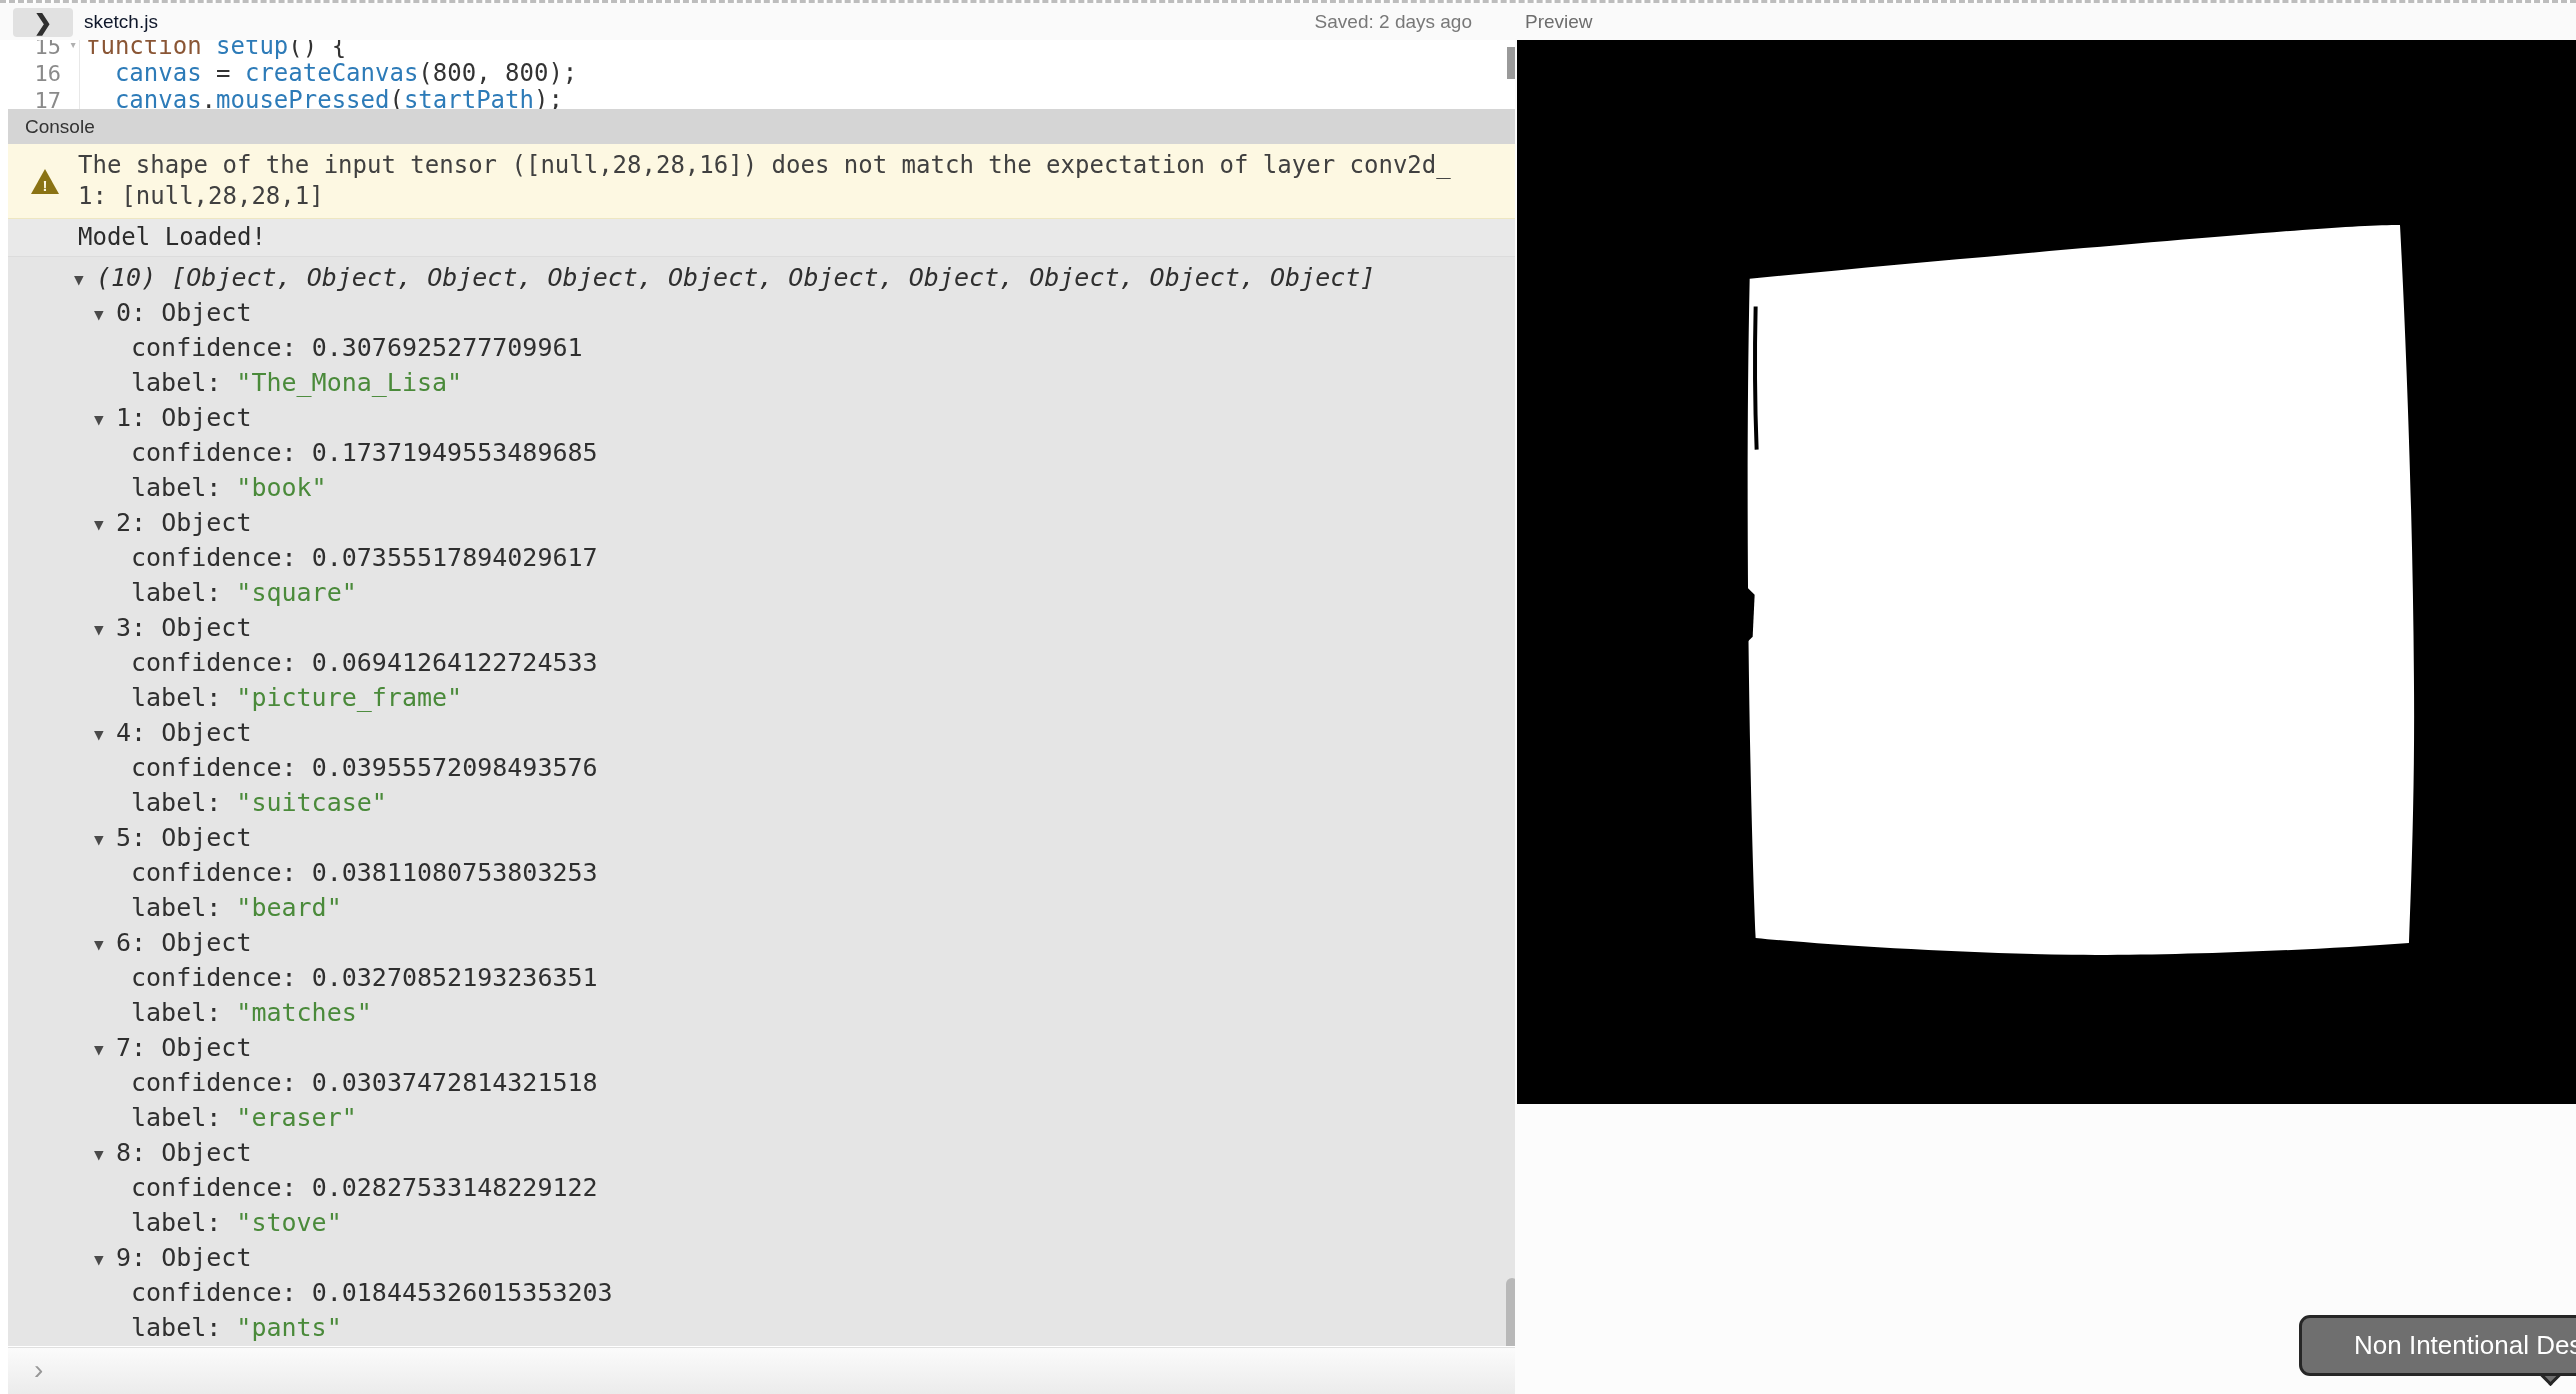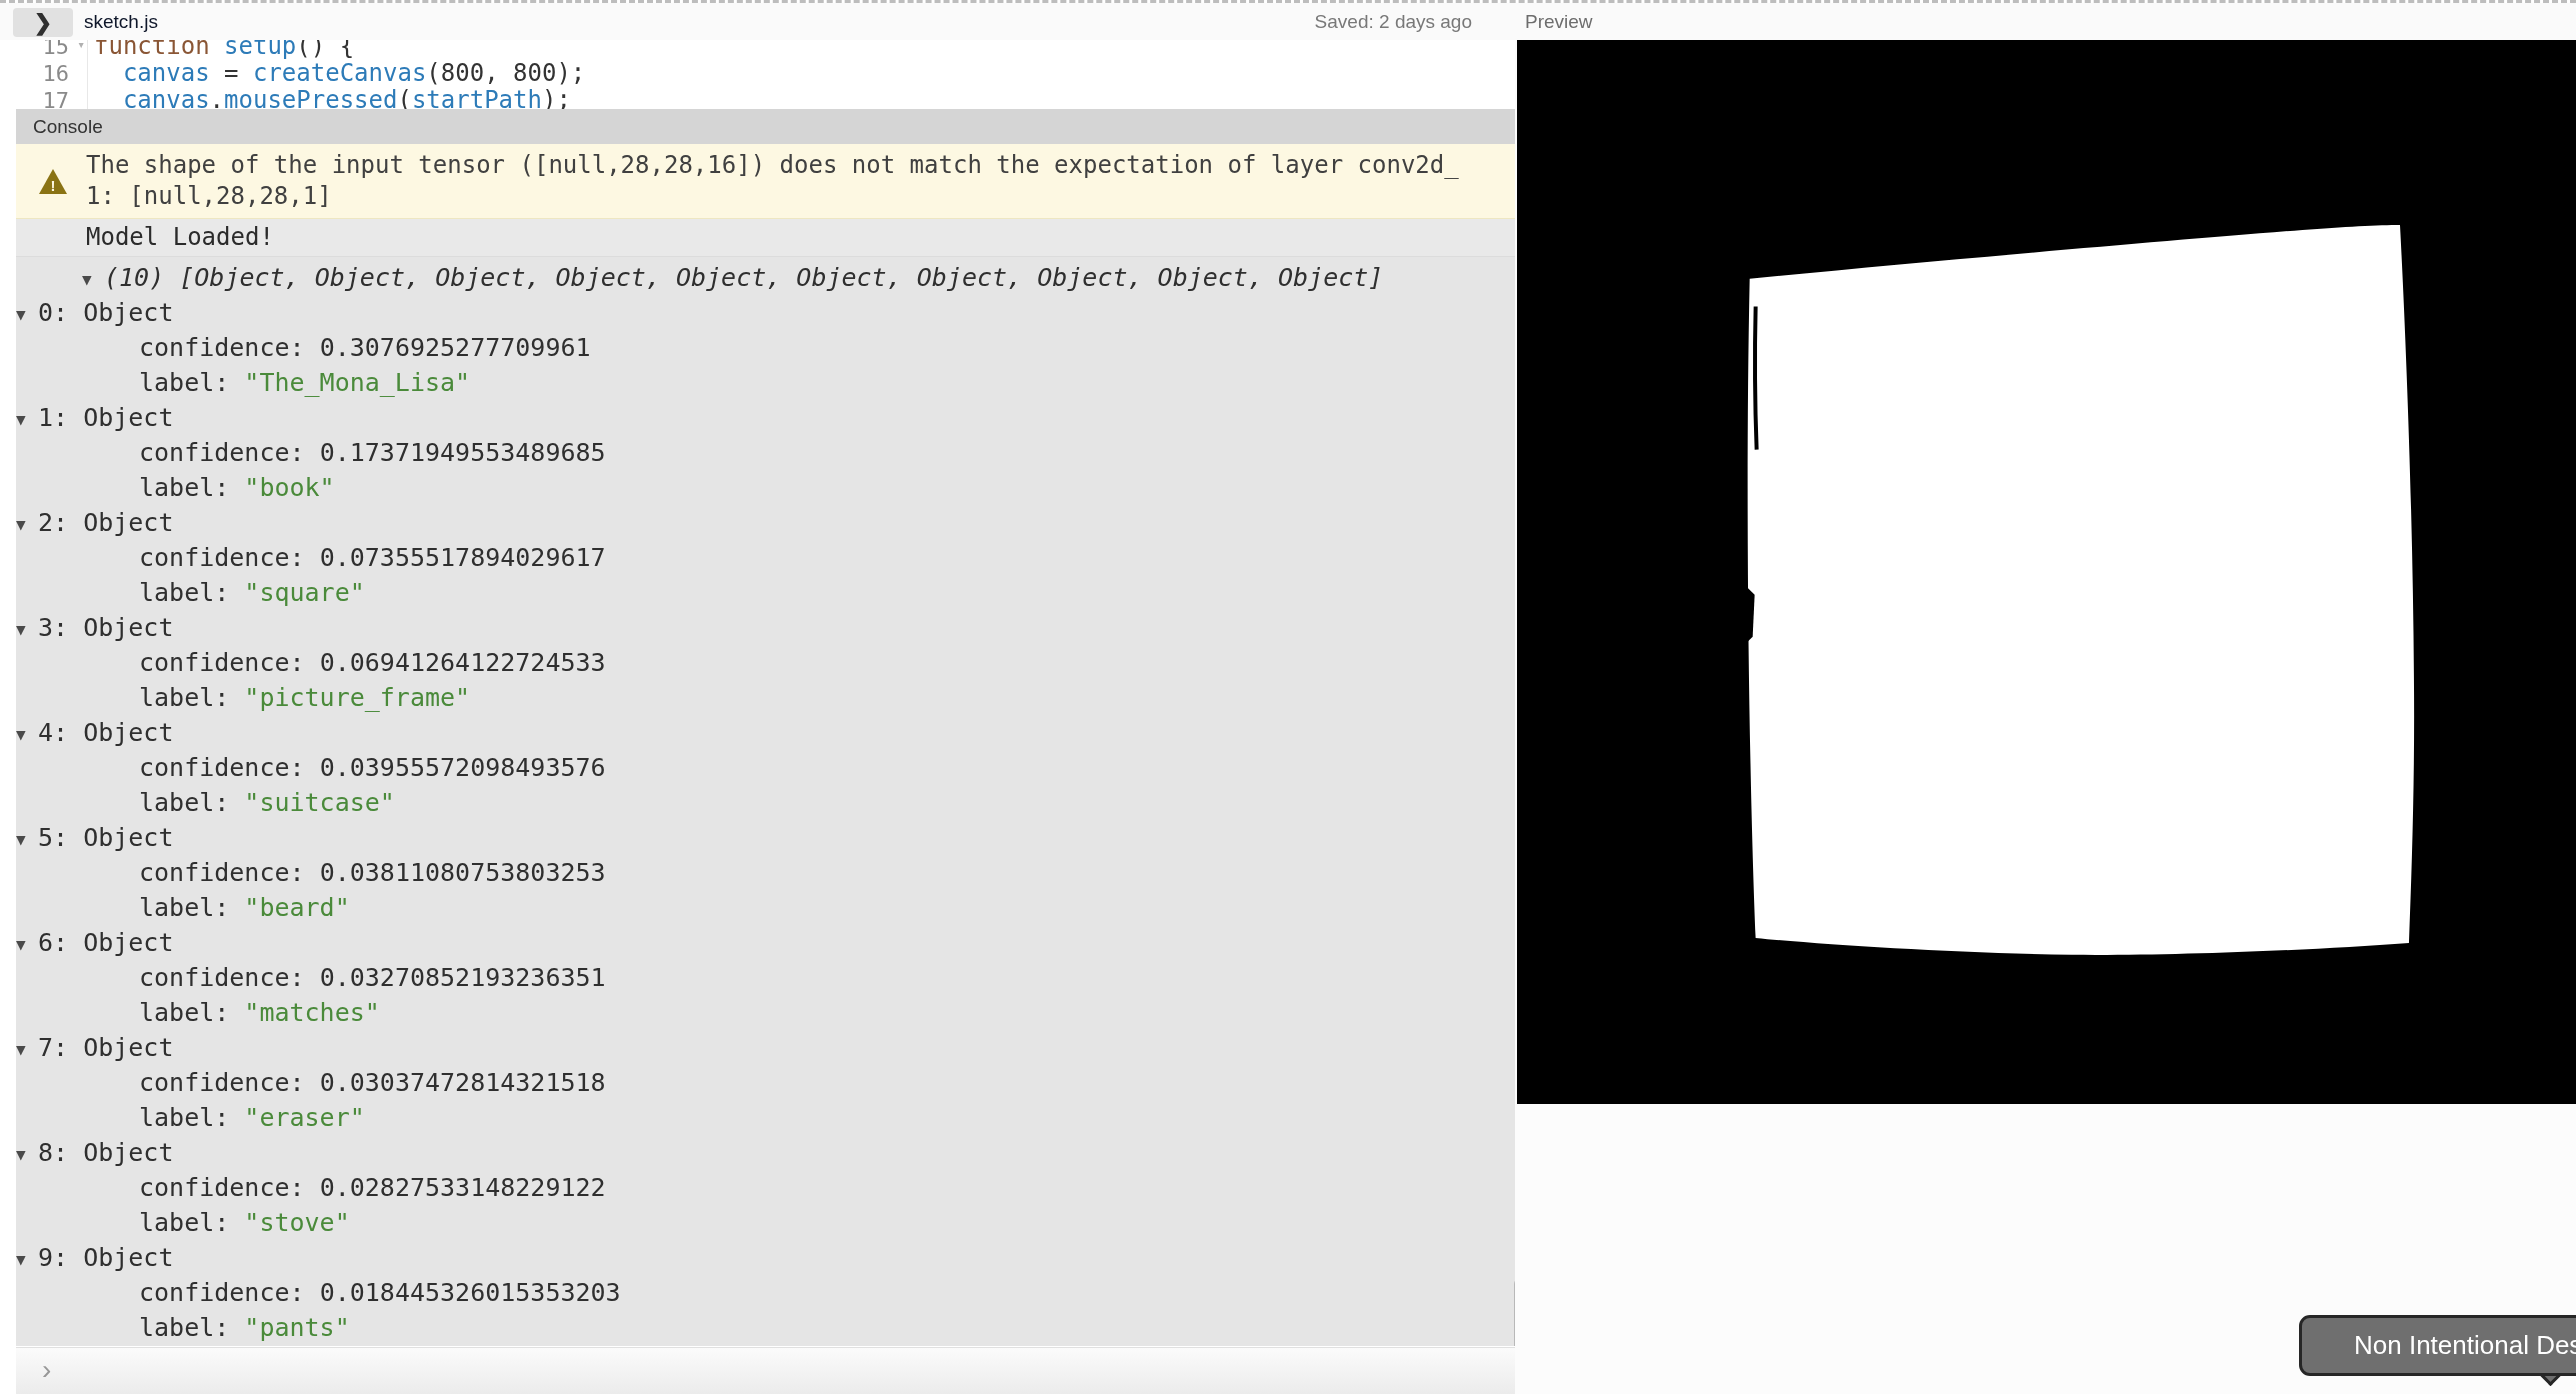--- a/index.html
+++ b/index.html
@@ -9,21 +9,21 @@
 
   
   .topbar{position:absolute;top:3px;left:0;width:2576px;height:37px;background:#fafafa;z-index:5;}
   .collapse-btn{position:absolute;left:13px;top:5px;width:60px;height:29px;background:#e1e1e1;border-radius:4px;
     display:flex;align-items:center;justify-content:center;font-size:22px;font-weight:bold;color:#2f2f2f;cursor:pointer;}
   .file-name{position:absolute;left:84px;top:8px;font-size:19px;color:#0f172a;}
   .saved{position:absolute;left:1273px;top:8px;width:199px;text-align:right;font-size:19px;color:#787878;}
   .preview-label{position:absolute;left:1525px;top:8px;font-size:19px;color:#6d6d6d;}
 
   
-  .left-pane{position:absolute;left:16px;top:40px;width:1812px;height:1355px;background:#fff;border-right:1px solid #d6d6d6;box-sizing:border-box;}
+  .left-pane{position:absolute;left:8px;top:40px;width:1812px;height:1355px;background:#fff;border-right:1px solid #d6d6d6;box-sizing:border-box;}
 
   .editor{position:absolute;top:0;left:0;width:100%;height:69px;overflow:hidden;background:#fff;}
   .code-line{display:flex;height:27px;line-height:27px;font-family:"DejaVu Sans Mono",monospace;font-size:24px;}
   .code-line:first-child{margin-top:-7px;}
   .gutter{width:72px;box-sizing:border-box;border-right:1px solid #e8e8e8;position:relative;flex:none;}
   .line-no{position:absolute;right:18px;top:0;color:#8a8a8a;font-size:22px;}
   .fold{position:absolute;right:2px;top:-2px;color:#b0b0b0;font-size:13px;}
   .code{white-space:pre;padding-left:6px;color:#333;}
   .tok-kw{color:#8a5635;}
   .tok-id{color:#2d7bb8;}
@@ -41,21 +41,21 @@
   .warn-bang{position:absolute;left:23px;top:33px;width:28px;text-align:center;color:#fdf8e2;font-weight:bold;font-size:15px;font-family:"Liberation Sans",sans-serif;}
   .warn-text{position:absolute;left:70px;top:6px;font-family:"DejaVu Sans Mono",monospace;font-size:24px;line-height:31px;color:#404040;white-space:pre;}
   .info-block{height:38px;background:#e9e9e9;border-bottom:1px solid #dcdcdc;box-sizing:border-box;
     font-family:"DejaVu Sans Mono",monospace;font-size:24px;line-height:37px;color:#2b2b2b;padding-left:70px;}
   .log{background:#e5e5e5;height:1090px;box-sizing:border-box;padding-top:3px;position:relative;
     font-family:"DejaVu Sans Mono",monospace;font-size:25px;color:#2f2f2f;}
   .row{height:35px;line-height:35px;white-space:pre;}
   .tri{display:inline-block;width:22px;font-size:16px;color:#4a4a4a;vertical-align:1px;cursor:pointer;}
   .array-head{padding-left:66px;}
   .array-head .array-preview{font-style:italic;}
-  .obj-head{}
+  .obj-head{padding-left:86px;}
   .kv{padding-left:123px;position:relative;}
   .v.str{color:#4a8a3a;}
   .console-thumb{position:absolute;left:1498px;top:1134px;width:12px;height:99px;background:#b8b8b8;border-radius:6px;}
 
   .console-input{position:absolute;bottom:0;left:0;width:100%;height:48px;background:linear-gradient(#fbfbfb,#ebebeb);border-top:1px solid #e0e0e0;box-sizing:border-box;cursor:text;}
   .prompt{position:absolute;left:26px;top:6px;font-size:28px;color:#979797;}
 
   
   .right-pane{position:absolute;left:1515px;top:40px;width:1061px;height:1355px;background:#fcfcfc;}
   .sketch-canvas{position:absolute;left:2px;top:0;width:1059px;height:1064px;background:#000;cursor:crosshair;}

